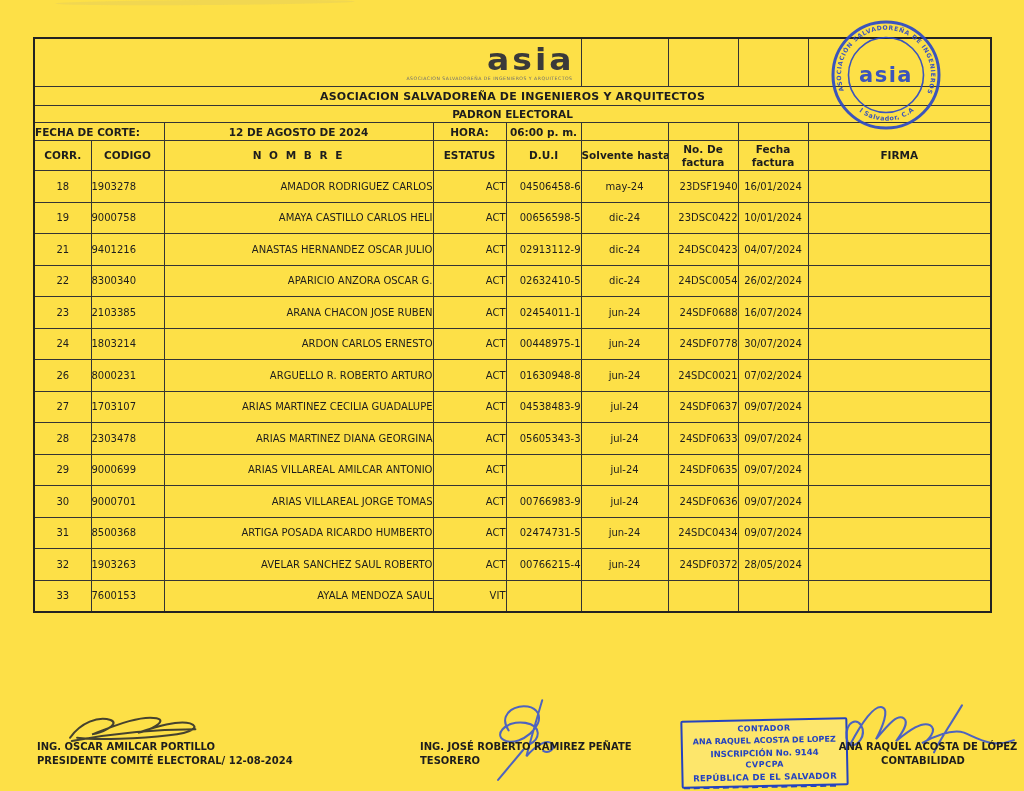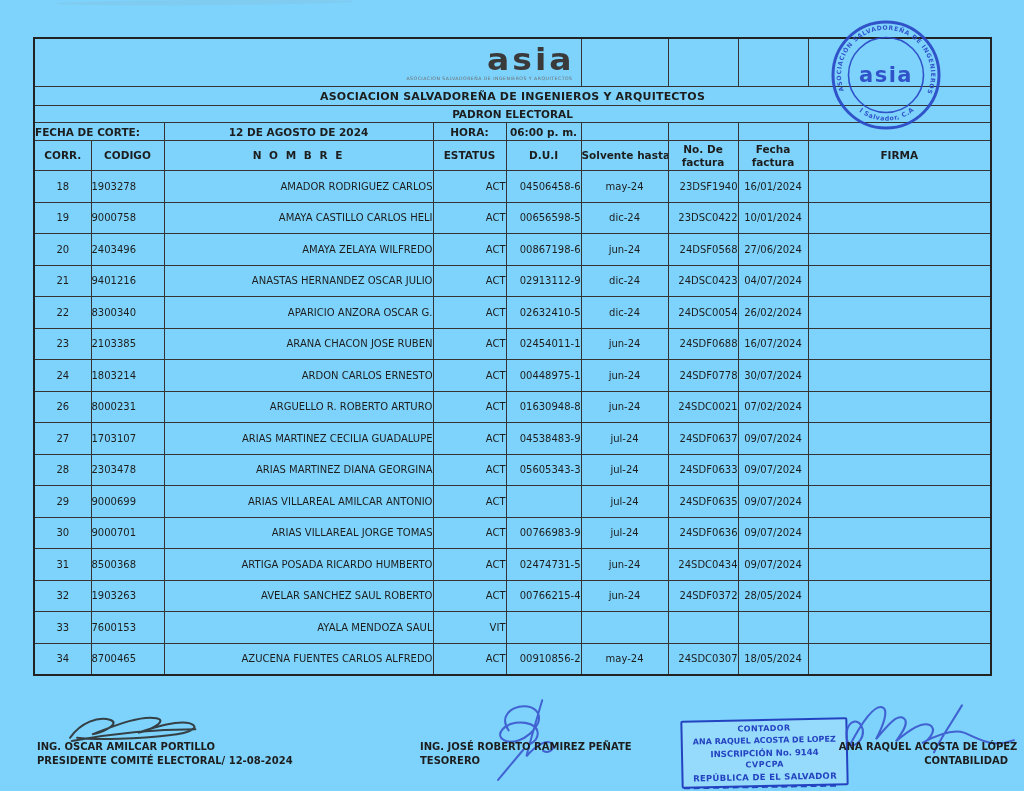--- a/index.html
+++ b/index.html
@@ -1,16 +1,16 @@
 <!DOCTYPE html>
 <html><head>
 <meta charset="utf-8">
 <style>
   html,body{margin:0;padding:0;background:#e8e8e6;}
-  .page{position:relative;width:1024px;height:791px;background:#7dd3fc;overflow:hidden;
+  .page{position:relative;width:1024px;height:791px;background:#fde047;overflow:hidden;
         font-family:"DejaVu Sans","Liberation Sans",sans-serif;color:#1d1d1d;}
   
   .smudge{position:absolute;left:55px;top:0;width:300px;height:5px;background:#999;opacity:.12;
           border-radius:50%;transform:rotate(-.4deg);}
   
   table.padron{position:absolute;left:33px;top:37px;width:957px;border-collapse:collapse;
                table-layout:fixed;background:transparent;}
   table.padron{border:2px solid #222;}
   table.padron td,table.padron th{border:1px solid #343434;padding:0;font-size:10px;
                color:#1d1d1d;overflow:hidden;white-space:nowrap;vertical-align:middle;}
@@ -36,21 +36,21 @@
              transform:scaleY(.92);}
   .logo-tag{font-size:4.6px;letter-spacing:.5px;color:#6e6e6e;margin-top:1px;margin-right:2px;}
   
   .seal{position:absolute;left:828px;top:19px;width:118px;height:114px;opacity:.92;}
   
   .sig{position:absolute;}
   .foot-block{position:absolute;font-weight:bold;font-size:10px;line-height:14px;}
   .foot-left{left:37px;top:740px;text-align:left;}
   .foot-center{left:420px;top:740px;width:230px;text-align:left;}
   .foot-right{left:838px;top:740px;width:180px;text-align:center;}
-  .foot-right .sub{text-align:right;padding-right:10px;}
+  .foot-right .sub{padding-right:10px;}
   .stamp{position:absolute;left:681px;top:719px;width:163px;height:62px;border:2.5px solid #2443c0;
          border-radius:2px;color:#2443c0;text-align:center;font-weight:bold;line-height:12px;
          transform:rotate(-1.2deg);padding-top:2px;background:rgba(255,255,255,.2);}
   .stamp .s1{font-size:8px;letter-spacing:.4px;}
   .stamp .s2{font-size:8px;}
   .stamp .s3{font-size:8.5px;}
   .stamp .s4{font-size:8px;letter-spacing:.6px;}
   .stamp .s5{font-size:8.5px;letter-spacing:.3px;}
   .stamp-dash{position:absolute;left:684px;top:786px;width:152px;border-top:2px dashed #2443c0;
               transform:rotate(-1deg);}
@@ -132,31 +132,20 @@
           <td class="c1">9000758</td>
           <td class="c2">AMAYA CASTILLO CARLOS HELI</td>
           <td class="c3">ACT</td>
           <td class="c4">00656598-5</td>
           <td class="c5">dic-24</td>
           <td class="c6">23DSC0422</td>
           <td class="c7">10/01/2024</td>
           <td class="c8"></td>
         </tr>
         <tr class="r-data">
-          <td class="c0">20</td>
-          <td class="c1">2403496</td>
-          <td class="c2">AMAYA ZELAYA WILFREDO</td>
-          <td class="c3">ACT</td>
-          <td class="c4">00867198-6</td>
-          <td class="c5">jun-24</td>
-          <td class="c6">24DSF0568</td>
-          <td class="c7">27/06/2024</td>
-          <td class="c8"></td>
-        </tr>
-        <tr class="r-data">
           <td class="c0">21</td>
           <td class="c1">9401216</td>
           <td class="c2">ANASTAS HERNANDEZ OSCAR JULIO</td>
           <td class="c3">ACT</td>
           <td class="c4">02913112-9</td>
           <td class="c5">dic-24</td>
           <td class="c6">24DSC0423</td>
           <td class="c7">04/07/2024</td>
           <td class="c8"></td>
         </tr>
@@ -272,31 +261,20 @@
         </tr>
         <tr class="r-data">
           <td class="c0">33</td>
           <td class="c1">7600153</td>
           <td class="c2">AYALA MENDOZA SAUL</td>
           <td class="c3">VIT</td>
           <td class="c4"></td>
           <td class="c5"></td>
           <td class="c6"></td>
           <td class="c7"></td>
-          <td class="c8"></td>
-        </tr>
-        <tr class="r-data">
-          <td class="c0">34</td>
-          <td class="c1">8700465</td>
-          <td class="c2">AZUCENA FUENTES CARLOS ALFREDO</td>
-          <td class="c3">ACT</td>
-          <td class="c4">00910856-2</td>
-          <td class="c5">may-24</td>
-          <td class="c6">24SDC0307</td>
-          <td class="c7">18/05/2024</td>
           <td class="c8"></td>
         </tr>
       </tbody>
   </table>
 
   <svg class="seal" viewBox="0 0 118 114">
     <defs>
       <path id="arcTop" d="M 16.5 73.2 A 45 45 0 1 1 99.5 73.2" fill="none"></path>
       <path id="arcBottom" d="M 31.0 92.6 A 45 45 0 0 0 85.0 92.6" fill="none"></path>
     </defs>

